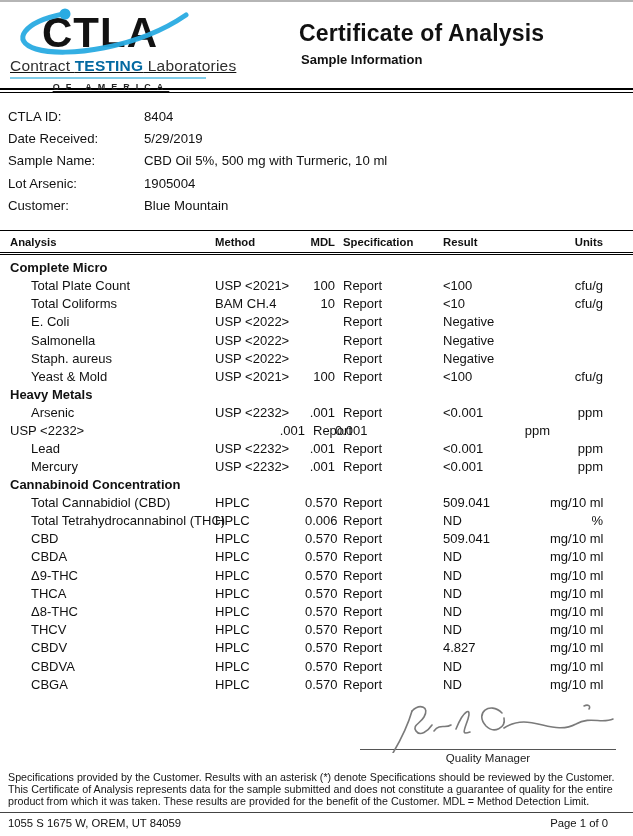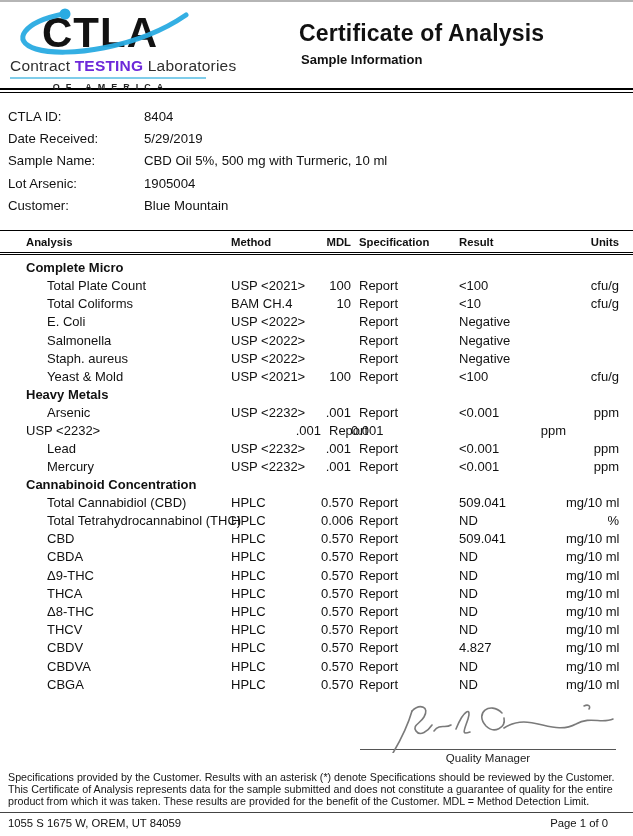--- a/index.html
+++ b/index.html
@@ -2,44 +2,44 @@
 <html><head>
 <meta charset="utf-8">
 <style>
   html,body{margin:0;padding:0;background:#e8e8e8;}
   body{font-family:"Liberation Sans",sans-serif;color:#111;-webkit-font-smoothing:antialiased;}
   .page{position:relative;width:633px;height:836px;background:#fff;margin:0 auto;
         border-top:2px solid #b5b5b5;overflow:hidden;box-sizing:border-box;}
 
   
   .hdr{display:flex;justify-content:space-between;align-items:flex-start;padding:5px 14px 0 8px;height:81px;}
-  .logo{width:212px;}
+  .logo{width:212px;text-decoration:underline;}
   .logo-line1{font-size:15.5px;color:#2f2f2f;letter-spacing:.2px;margin:-2px 0 0 2px;white-space:nowrap;}
-  .logo-line1 b{font-weight:bold;color:#6d28d9;}
+  .logo-line1 b{font-weight:bold;color:#0369a1;}
   .logo-underline{height:2px;width:196px;margin:2px 0 3px 2px;}
   .logo-line2{width:196px;margin-left:2px;text-align:center;font-size:9px;font-weight:bold;
               letter-spacing:6px;color:#222;text-indent:6px;}
   .titles{width:320px;padding-top:13px;}
   .titles h1{margin:0;font-size:23px;font-weight:bold;letter-spacing:.2px;}
   .titles h2{margin:5px 0 0 2px;font-size:13px;font-weight:bold;}
 
   .rule-double{height:2px;border-top:2.5px solid #000;border-bottom:1px solid #000;}
   .rule-single{border-top:1.5px solid #000;}
   .rule-thin{border-top:1px solid #444;}
 
   
   .sample-info{margin:12px 0 0 8px;}
   .si-row{display:flex;height:22.4px;align-items:center;font-size:13.2px;gap:16px;}
   .si-label{width:120px;}
   .si-value{flex:1;}
 
   
   .results{margin-top:13px;}
   .tgrid{display:grid;grid-template-columns:205px 90px 30px 108px 107px 53px;
-         width:593px;padding-left:26px;box-sizing:content-box;}
+         width:593px;padding-left:10px;box-sizing:content-box;}
   .thead{font-weight:bold;font-size:11.3px;height:20px;align-items:center;margin-top:1px;}
   .trow{font-size:13px;height:18.2px;align-items:center;}
   .trow.section{height:17.5px;}
   .cell{white-space:nowrap;overflow:visible;}
   .c-mdl{text-align:right;}
   .c-spec{padding-left:8px;}
   .c-units{text-align:right;}
   .sec-name{font-weight:bold;}
   .indent{padding-left:21px;}
   .tbody-rule{height:1px;border-top:1.5px solid #000;border-bottom:1px solid #000;margin-bottom:4px;}

